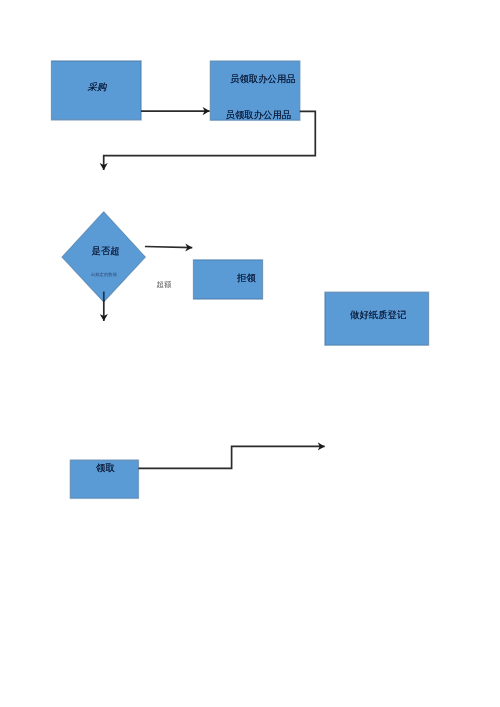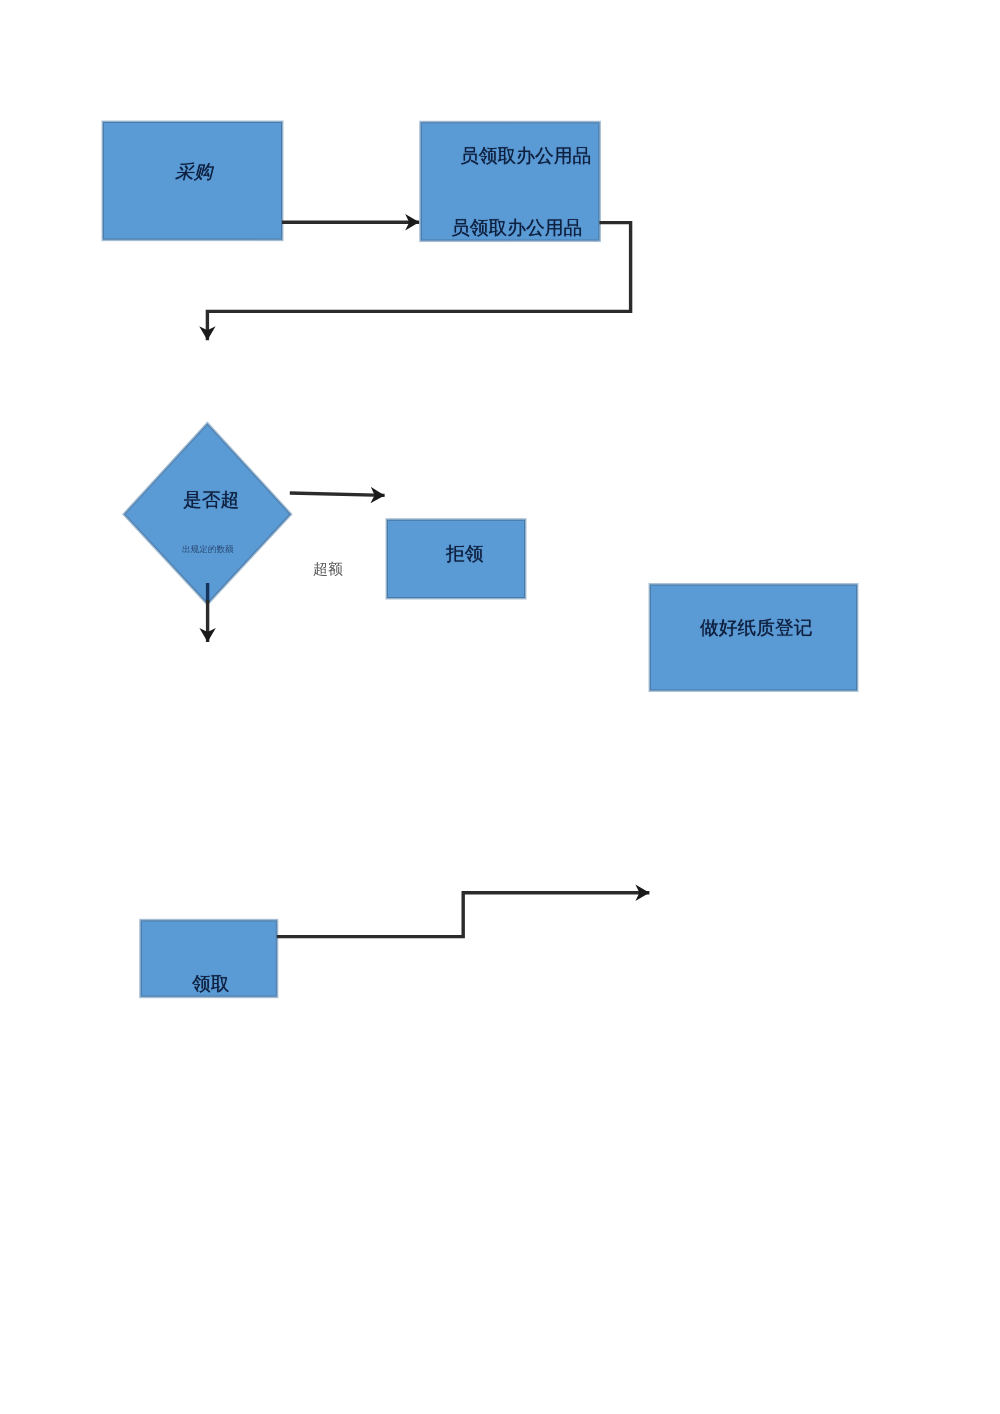--- a/index.html
+++ b/index.html
@@ -85,31 +85,31 @@
   </div>
 
   <div class="txt" style="left:91.5px;top:246.5px;">
     <span>是否超</span>
   </div>
   <div class="txt tiny" style="left:91px;top:272.5px;">
     <span>出规定的数额</span>
   </div>
 
   <div class="node" style="left:193.5px;top:259.5px;width:69px;height:39.1px;"></div>
-  <div class="txt" style="left:223px;top:274px;">
+  <div class="txt" style="left:237px;top:274px;">
     <span>拒领</span>
   </div>
 
   <div class="node" style="left:325px;top:292.3px;width:103.5px;height:52.9px;"></div>
   <div class="txt" style="left:350px;top:311px;text-align:right;">
     <span>做好纸质登记</span>
   </div>
 
   <div class="node" style="left:70.4px;top:460.5px;width:68px;height:38.1px;"></div>
-  <div class="txt" style="left:96px;top:489px;">
+  <div class="txt" style="left:96px;top:464px;">
     <span>领取</span>
   </div>
 
   <div class="edge-label" style="left:156.5px;top:281px;">
     <span>超额</span>
   </div>
 
 </div>
 
 </body></html>

